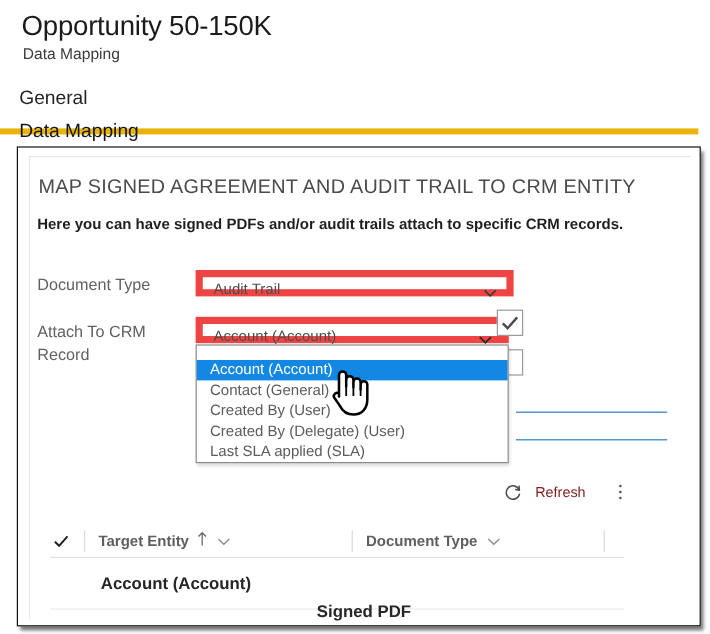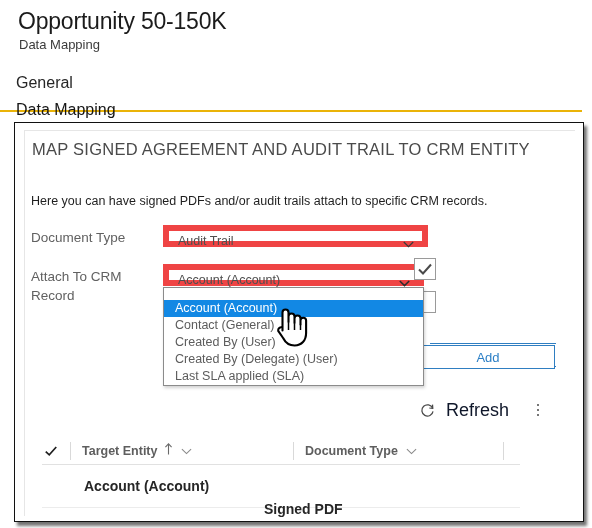--- a/index.html
+++ b/index.html
@@ -23,21 +23,21 @@
     box-sizing: border-box;
   }
 
   
   .header {
     position: absolute;
     left: 0; top: 0;
     width: 582px;
     height: 112px;
     background: #ffffff;
-    border-bottom: 2px solid #eab308;
+    border-bottom: 5px solid #eab308;
     box-sizing: border-box;
   }
   .page-title {
     position: absolute;
     left: 18px; top: 8px;
     font-size: 23px;
     color: #1b1b1b;
     letter-spacing: -0.2px;
     white-space: nowrap;
   }
@@ -93,31 +93,31 @@
     height: 386px;
     border: 1px solid #e6e6e6;
     border-right: none;
     border-bottom: none;
     box-sizing: border-box;
     background: #fff;
   }
 
   .section-title {
     position: absolute;
-    left: 32px; top: 140px;
+    left: 32px; top: 147px;
     font-size: 16.5px;
     color: #4a4a4a;
     letter-spacing: 0.25px;
     white-space: nowrap;
   }
   .blurb {
     position: absolute;
-    left: 31px; top: 194px;
+    left: 31px; top: 180px;
     font-size: 12.5px;
-    font-weight: normal;
+    font-weight: bold;
     color: #1f1f1f;
     white-space: nowrap;
   }
 
   
   .field-label {
     position: absolute;
     font-size: 13.5px;
     color: #616161;
     line-height: 19px;
@@ -225,22 +225,22 @@
     height: 24px;
     display: flex;
     align-items: center;
     z-index: 10;
   }
   .refresh-icon {
     width: 15px; height: 15px;
     margin-right: 11px;
   }
   .refresh-label {
-    font-size: 18px;
-    color: #0f172a;
+    font-size: 12px;
+    color: #7f1d1d;
     white-space: nowrap;
     cursor: pointer;
     text-align: right;
   }
   .kebab {
     margin-left: 22px;
     width: 14px; height: 16px;
     display: flex;
     flex-direction: column;
     align-items: center;
@@ -380,21 +380,20 @@
                a3,3 0 0 1 6,0 L22.5,20 L22.5,15.5 a3,3 0 0 1 6,0 L28.5,21.5
                L28.5,17.5 a2.8,2.8 0 0 1 5.6,0 L34.1,30
                c0,7.5 -4.5,12.5 -11.5,12.5 c-6.5,0 -9.5,-3.5 -11.5,-7.5
                L6.2,27.8 a3,3 0 0 1 4.3,-3.2 Z" fill="#ffffff" stroke="#000000" stroke-width="2.1" stroke-linejoin="round"></path>
       <path d="M16.5,19.5 L16.5,27" fill="none" stroke="#000000" stroke-width="1.5"></path>
       <path d="M22.5,20.5 L22.5,27" fill="none" stroke="#000000" stroke-width="1.5"></path>
       <path d="M28.5,21.5 L28.5,27" fill="none" stroke="#000000" stroke-width="1.5"></path>
     </svg>
   </div>
 
-  <div class="add-btn">Add</div>
 
   <div class="cmdbar">
     <span class="refresh-icon">
       <svg viewBox="0 0 15 15" width="15" height="15" aria-hidden="true">
         <path d="M12.6,5.2 A5.6,5.6 0 1 0 13,8.3" fill="none" stroke="#4a4a4a" stroke-width="1.25"></path>
         <path d="M12.5,1.6 L12.8,5.5 L9.3,5.0" fill="none" stroke="#4a4a4a" stroke-width="1.25" stroke-linejoin="round"></path>
       </svg>
     </span>
     <span class="refresh-label">Refresh</span>
     <span class="kebab">

